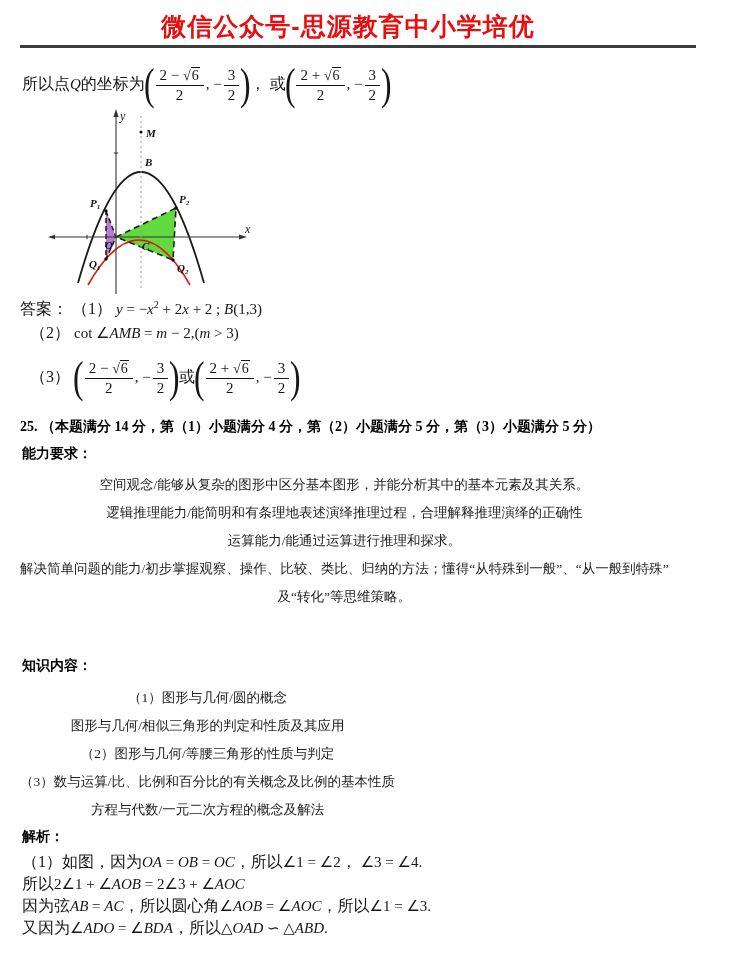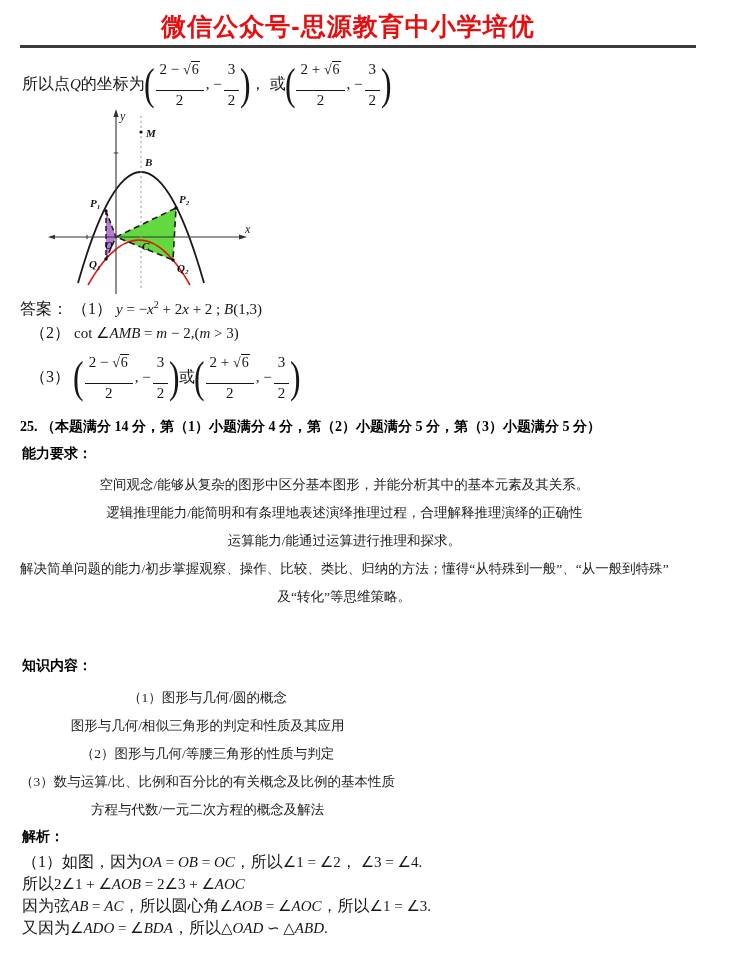--- a/index.html
+++ b/index.html
@@ -15,21 +15,21 @@
   .lines28 div{line-height:28px;white-space:nowrap;text-align:center;}
   .aline{line-height:21px;white-space:nowrap;}
   
   .mathline{white-space:nowrap;}
   .cn{font-size:16px;font-family:Liberation Serif, serif;}
   .mr{font-size:15px;font-family:"Liberation Serif",serif;}
   .mi{font-size:15px;font-family:"Liberation Serif",serif;font-style:italic;}
   sup.mr{font-size:10px;}
   .frac{display:inline-block;vertical-align:middle;text-align:center;font-size:14px;
         line-height:1.15;margin:0 2px;font-family:"Liberation Serif",serif;}
-  .frac .num{display:block;border-bottom:1.4px solid #161616;padding:0 4px 12px;}
+  .frac .num{display:block;border-bottom:1.4px solid #161616;padding:0 4px 1px;}
   .frac .den{display:block;padding-top:1px;}
   .sqrt{white-space:nowrap;}
   .sqrt .rad{border-top:1.4px solid #161616;padding:0 1px;}
   .bigp{display:inline-block;font-size:44px;line-height:46px;vertical-align:middle;
         transform:scaleX(0.72);margin:0 -3px;font-family:"Liberation Serif",serif;font-weight:400;}
   .intro{top:58px;left:22px;line-height:52px;}
   .ans1{top:292px;left:20px;line-height:26px;}
   .ans2{top:319px;left:30px;line-height:28px;}
   .ans3{top:351px;left:30px;line-height:52px;}
   .p25{top:415px;left:20px;line-height:24px;white-space:nowrap;}

